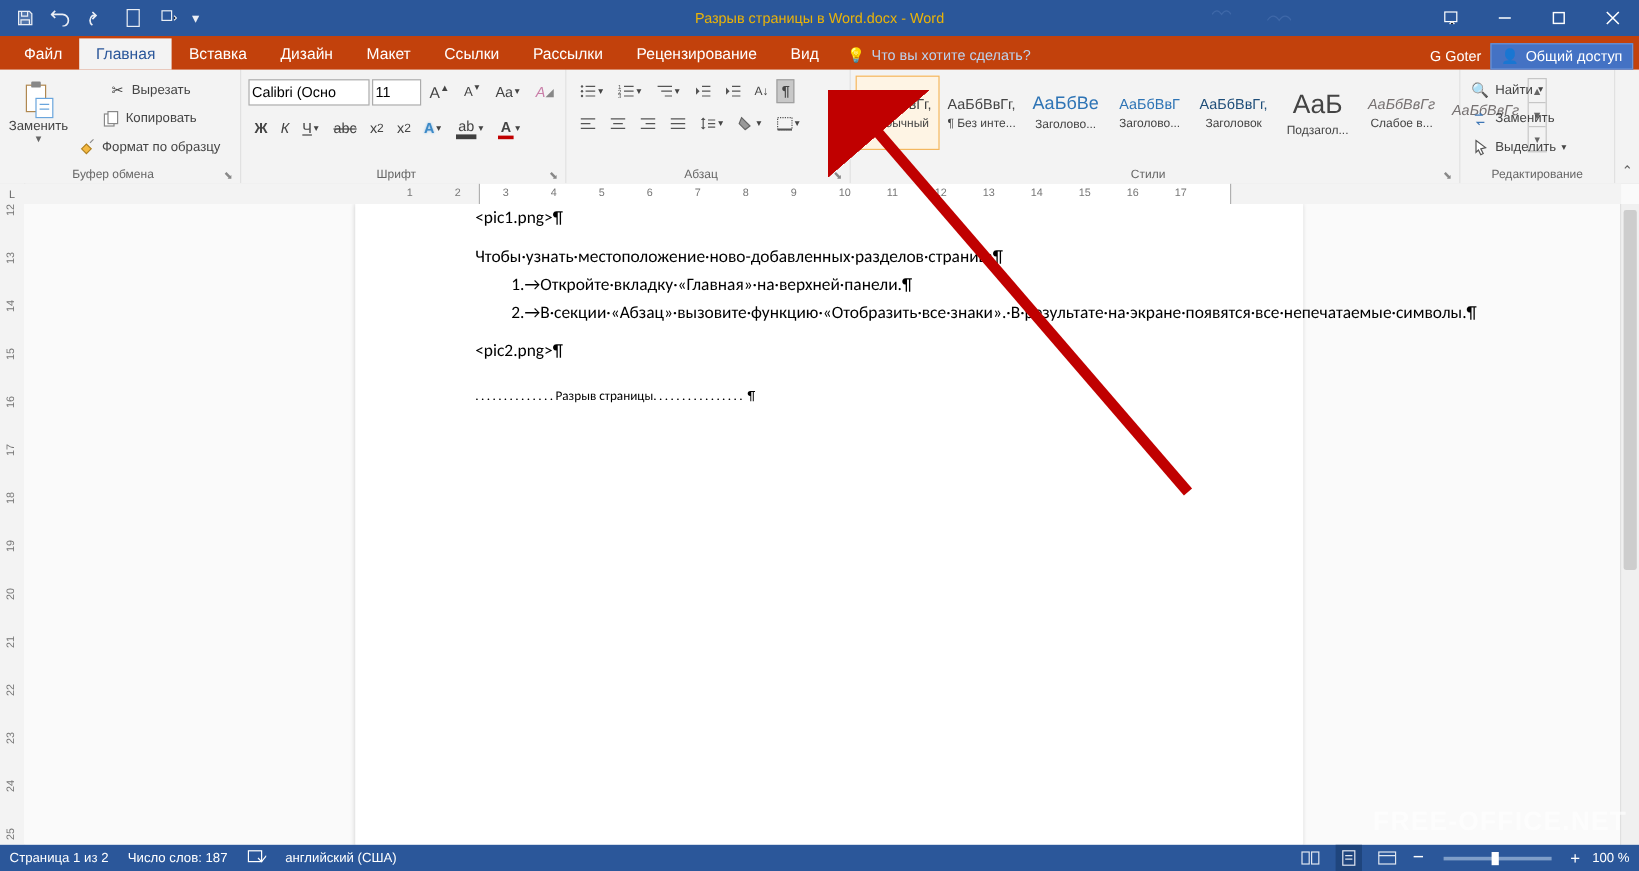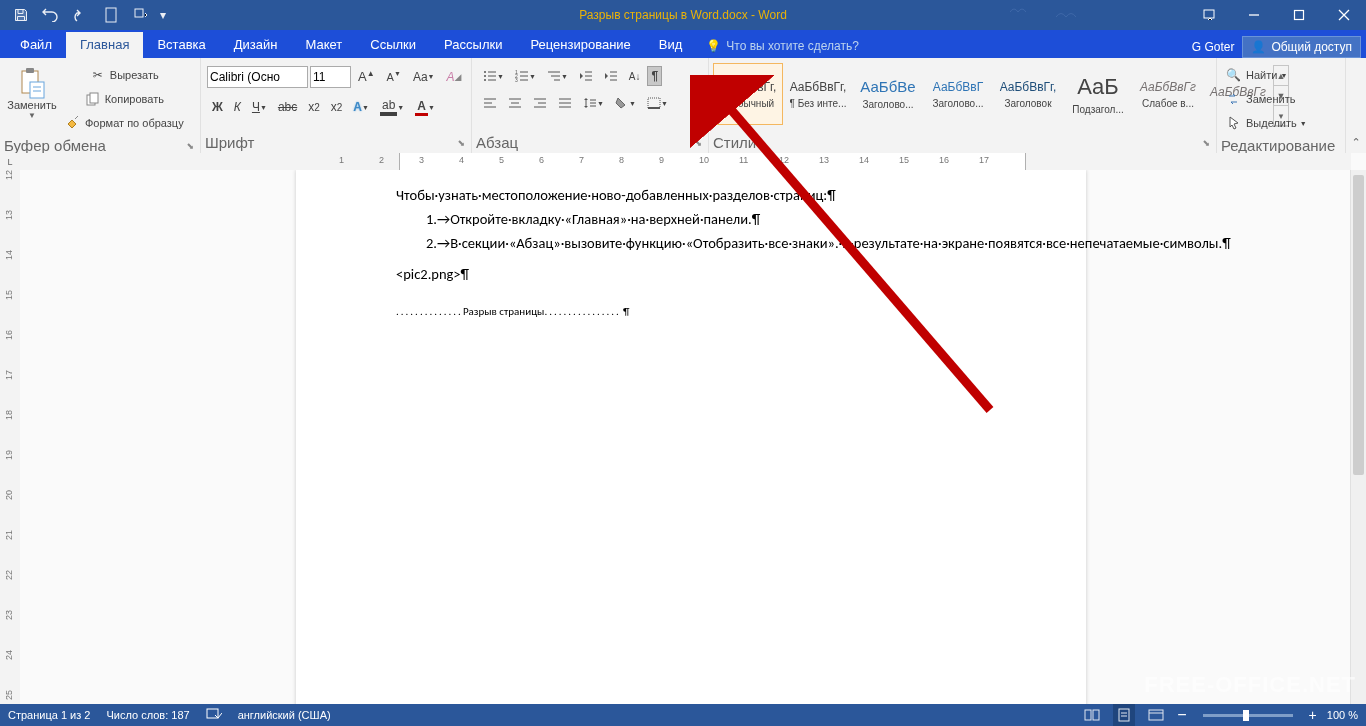--- a/index.html
+++ b/index.html
@@ -2,30 +2,30 @@
 <html><head>
 <meta charset="utf-8">
 <style>
 html,body{margin:0;padding:0;font-family:"Segoe UI",Tahoma,sans-serif;font-size:12px;color:#444;overflow:hidden;background:#fff;width:1366px;height:726px;}
 .titlebar{background:#2b579a;height:30px;display:flex;align-items:center;color:#fff;position:relative;}
 .qat{display:flex;align-items:center;gap:0;padding-left:6px;}
 .qat-item{width:30px;height:30px;display:flex;align-items:center;justify-content:center;color:#fff;opacity:.9;}
 .title-center{position:absolute;left:50%;transform:translateX(-50%);font-size:12px;color:#eab308;}
 .win-controls{margin-left:auto;display:flex;}
 .win-btn{width:45px;height:30px;display:flex;align-items:center;justify-content:center;color:#fff;}
-.tabsrow{background:#1d4ed8;height:28px;display:flex;align-items:flex-end;padding-left:6px;position:relative;}
+.tabsrow{background:#c2410c;height:28px;display:flex;align-items:flex-end;padding-left:6px;position:relative;}
 .tab{padding:5px 14px 6px;color:#fff;font-size:13px;cursor:default;}
 .tab.active{background:#f3f3f3;color:#2b579a;}
 .tell-me{color:#bcd3ee;font-size:12px;padding:5px 10px;display:flex;align-items:center;gap:5px;}
 .user-area{margin-left:auto;display:flex;align-items:center;padding-right:5px;gap:8px;}
 .user-name{color:#fff;font-size:12px;}
 .share-btn{background:#4472c4;border:1px solid #6a93d8;padding:3px 8px;color:#fff;display:flex;align-items:center;gap:5px;font-size:12px;}
 .ribbon{background:#f3f3f3;border-bottom:1px solid #d4d4d4;height:95px;display:flex;}
 .group{border-right:1px solid #e1e1e1;display:flex;flex-direction:column;justify-content:space-between;padding:3px 4px 0;}
-.group-label{font-size:15px;color:#666;padding:2px 0;}
+.group-label{text-align:center;font-size:10px;color:#666;padding:2px 0;}
 .group-body{flex:1;display:flex;align-items:flex-start;}
 .btn{display:flex;align-items:center;justify-content:center;padding:2px 3px;margin:1px;border:1px solid transparent;}
 .vstack{display:flex;flex-direction:column;}
 .hstack{display:flex;flex-direction:row;align-items:center;}
 .paste-big{display:flex;flex-direction:column;align-items:center;width:46px;padding-top:4px;}
 .small-label{font-size:11px;color:#444;}
 select.combo,input.combo{border:1px solid #ababab;background:#fff;font-size:12px;height:20px;padding:0 2px;}
 .font-name{width:95px;}
 .font-size{width:35px;}
 .ico{width:16px;height:16px;display:inline-flex;align-items:center;justify-content:center;}
@@ -485,20 +485,21 @@
       <span class="vtick" style="top: 330px;">20</span>
       <span class="vtick" style="top: 370px;">21</span>
       <span class="vtick" style="top: 410px;">22</span>
       <span class="vtick" style="top: 450px;">23</span>
       <span class="vtick" style="top: 490px;">24</span>
       <span class="vtick" style="top: 530px;">25</span>
     </div>
   <div class="canvas">
     <div class="page">
       <div class="page-content">
+        <p class="para" style="margin-top:-4px">&lt;pic1.png&gt;¶</p>
         <p class="para" style="margin-top:10px">Чтобы·узнать·местоположение·ново-добавленных·разделов·страниц:¶</p>
         <p class="para list-item"><span>1.→</span><span>Откройте·вкладку·«Главная»·на·верхней·панели.¶</span></p>
         <p class="para list-item"><span>2.→</span><span>В·секции·«Абзац»·вызовите·функцию·«Отобразить·все·знаки».·В·результате·на·экране·появятся·все·непечатаемые·символы.¶</span></p>
         <p class="para" style="margin-top:10px">&lt;pic2.png&gt;¶</p>
         <div class="page-break-line">
           <span class="dots">..............</span>
           <span>Разрыв страницы</span>
           <span class="dots">................</span>
           <span style="margin-left:2px">¶</span>
         </div>

